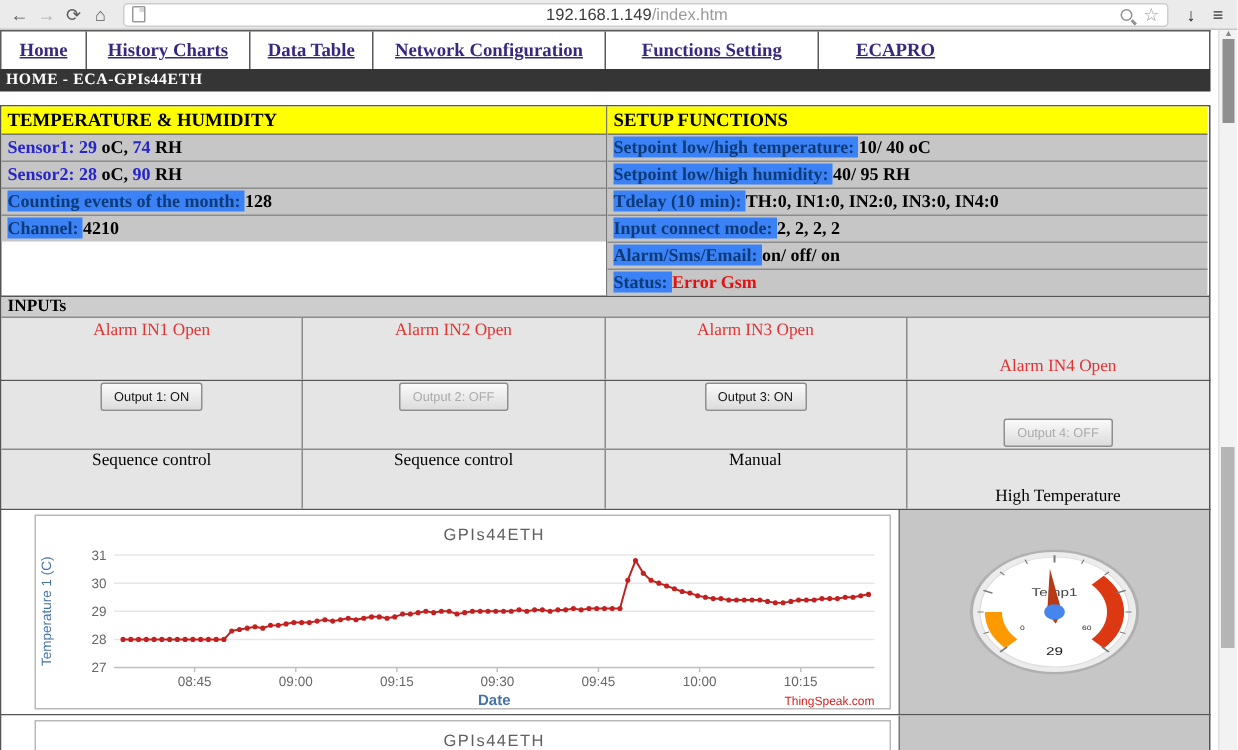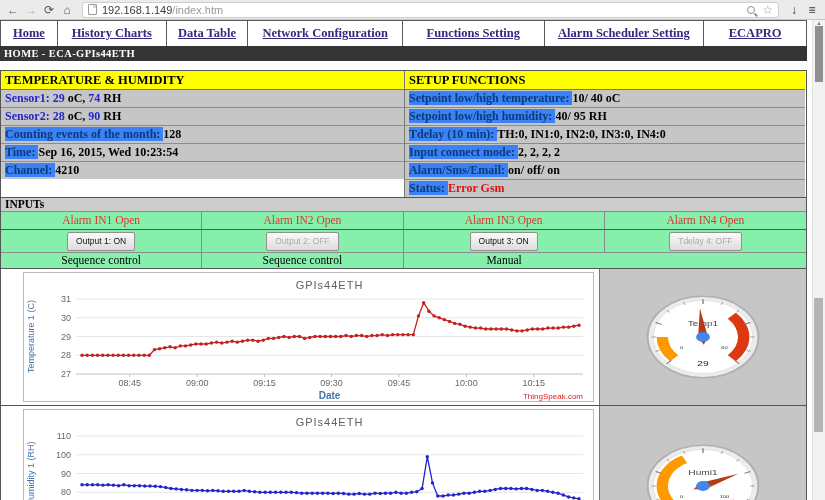--- a/index.html
+++ b/index.html
@@ -9,21 +9,21 @@
 
   
   .chrome { height:20px; background:#ebebeb; border-bottom:1px solid #c6c6c6;
             display:flex; align-items:center; padding:0 4px;
             font-family:"Liberation Sans", sans-serif; }
   .cicon { display:inline-block; text-align:center; font-size:12px; color:#5a5a5a;
            width:18px; line-height:18px; cursor:pointer; }
   .cicon.fwd { color:#b0b0b0; }
   .cicon.dl, .cicon.menu { color:#333; font-weight:bold; }
   .omnibox { flex:1; height:16px; background:#fff; border:1px solid #cdcdcd; border-radius:3px;
-             margin:0 6px; display:flex; align-items:center; padding:0 5px; max-width:700px; }
+             margin:0 6px; display:flex; align-items:center; padding:0 5px; max-width:700px;text-align:center; }
   .pageicon { width:9px; height:11px; border:1px solid #9a9a9a; border-radius:1px;
               display:inline-block; margin-right:5px; position:relative; background:#fff; }
   .pageicon:after { content:""; position:absolute; right:0; top:0; width:3px; height:3px;
                     background:#d7d7d7; }
   .url { font-size:11px; color:#3a3a3a; flex:1; white-space:nowrap; }
   .urlpath { color:#9a9a9a; }
   .mag { width:8px; height:8px; border:1.4px solid #8f8f8f; border-radius:50%;
          display:inline-block; position:relative; margin-right:7px; }
   .mag:after { content:""; position:absolute; width:4px; height:1.6px; background:#8f8f8f;
                transform:rotate(45deg); left:6px; top:7px; }
@@ -52,24 +52,24 @@
   .prow:last-child { border-bottom:none; }
   .sg-b { color:#2626cc; }
   .sg-hl { background:#3b82f6; color:#0d3a78; }
   .sg-r { color:#e01212; }
   .sg-d { color:#000; }
 
   
   .secblock { width:807px; border:1px solid #555; border-top:none; }
   .seclabel { background:#cdcdcd; font-weight:bold; font-size:11.5px; line-height:13px;
               padding-left:4px; border-bottom:1px solid #8c8c8c; color:#000; }
-  .quadrow { display:flex; background:#86efac; border-bottom:1px solid #8c8c8c; }
+  .quadrow { display:flex; background:#e5e5e5; border-bottom:1px solid #8c8c8c; }
   .quadrow:last-child { border-bottom:none; }
   .qcell { width:25%; text-align:center; border-right:1px solid #8c8c8c; overflow:hidden; }
-  .qcell:last-child { border-right:none; }
+  .qcell:last-child { border-right:none;margin-top:24px; }
   .alarmcell { color:#e23333; font-size:11.5px; line-height:17px; }
   .btncell { line-height:15px; padding:1px 0; }
   .outbtn { font-family:"Liberation Sans", sans-serif; font-size:8.5px; line-height:11px;
             padding:3px 8px; border:1px solid #8f8f8f; border-radius:2px;
             background:linear-gradient(#fafafa,#dcdcdc); cursor:pointer; color:#111; }
   .outbtn.off { color:#aaa; }
   .modecell { font-size:11.5px; line-height:15px; color:#000; }
 
   
   .chartrow { width:807px; display:flex; border:1px solid #555; border-top:none; }
@@ -105,35 +105,33 @@
   <span class="cicon dl">↓</span>
   <span class="cicon menu">≡</span>
 </div>
 
 <div class="nav" id="navbar">
     <div class="nav-item" style="width: 57px;">Home</div>
     <div class="nav-item" style="width: 109px;">History Charts</div>
     <div class="nav-item" style="width: 82px;">Data Table</div>
     <div class="nav-item" style="width: 155px;">Network Configuration</div>
     <div class="nav-item" style="width: 142px;">Functions Setting</div>
-    <div class="nav-item" style="width: 160px;">Alarm Scheduler Setting</div>
     <div class="nav-item" style="width: 102px;">ECAPRO</div>
   </div>
 
 <div class="crumb">HOME - ECA-GPIs44ETH</div>
 <div class="gap"></div>
 
 <div class="statwrap">
   <div class="panel left">
     <div class="phead">TEMPERATURE &amp; HUMIDITY</div>
     <div id="rowsL">
         <div class="prow"><span class="sg-b">Sensor1: 29</span><span class="sg-d"> oC, </span><span class="sg-b">74</span><span class="sg-d"> RH</span></div>
         <div class="prow"><span class="sg-b">Sensor2: 28</span><span class="sg-d"> oC, </span><span class="sg-b">90</span><span class="sg-d"> RH</span></div>
         <div class="prow"><span class="sg-hl">Counting events of the month: </span><span class="sg-d">128</span></div>
-        <div class="prow"><span class="sg-hl">Time: </span><span class="sg-d">Sep 16, 2015, Wed 10:23:54</span></div>
         <div class="prow"><span class="sg-hl">Channel: </span><span class="sg-d">4210</span></div>
       </div>
   </div>
   <div class="panel right">
     <div class="phead">SETUP FUNCTIONS</div>
     <div id="rowsR">
         <div class="prow"><span class="sg-hl">Setpoint low/high temperature: </span><span class="sg-d">10/ 40 oC</span></div>
         <div class="prow"><span class="sg-hl">Setpoint low/high humidity: </span><span class="sg-d">40/ 95 RH</span></div>
         <div class="prow"><span class="sg-hl">Tdelay (10 min): </span><span class="sg-d">TH:0, IN1:0, IN2:0, IN3:0, IN4:0</span></div>
         <div class="prow"><span class="sg-hl">Input connect mode: </span><span class="sg-d">2, 2, 2, 2</span></div>
@@ -151,26 +149,27 @@
       <div class="qcell alarmcell">Alarm IN3 Open</div>
       <div class="qcell alarmcell">Alarm IN4 Open</div>
     </div>
 </div>
 
 <div class="secblock">
   <div class="quadrow" id="btnRow">
       <div class="qcell btncell"><button class="outbtn">Output 1: ON</button></div>
       <div class="qcell btncell"><button class="outbtn off">Output 2: OFF</button></div>
       <div class="qcell btncell"><button class="outbtn">Output 3: ON</button></div>
-      <div class="qcell btncell"><button class="outbtn off">Tdelay 4: OFF</button></div>
+      <div class="qcell btncell"><button class="outbtn off">Output 4: OFF</button></div>
     </div>
   <div class="quadrow" id="modeRow">
       <div class="qcell modecell">Sequence control</div>
       <div class="qcell modecell">Sequence control</div>
       <div class="qcell modecell">Manual</div>
+      <div class="qcell modecell">High Temperature</div>
     </div>
 </div>
 
 <div class="chartrow">
   <div class="chartcell">
     <div class="chartpanel" id="chart0"><svg width="571" height="130" viewBox="0 0 571 130">
           <text x="305.5" y="16" fill="#606060" font-size="11" text-anchor="middle" letter-spacing="1">GPIs44ETH</text>
           <text x="0" y="0" fill="#4572a7" font-size="9" text-anchor="middle" transform="translate(10,63.5) rotate(-90)">Temperature 1 (C)</text>
           <line x1="52" y1="101" x2="559" y2="101" stroke="#c0c0c0" stroke-width="1"></line>
           <text x="47" y="104" fill="#666" font-size="9" text-anchor="end">27</text>

